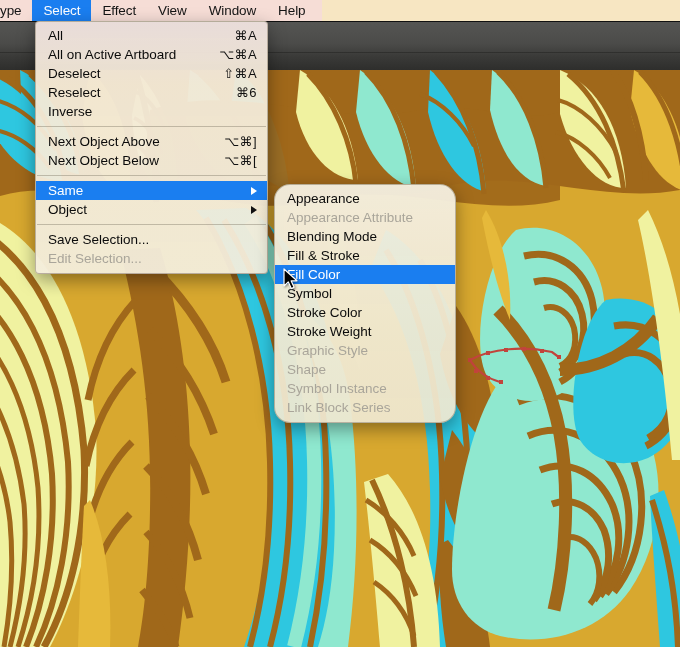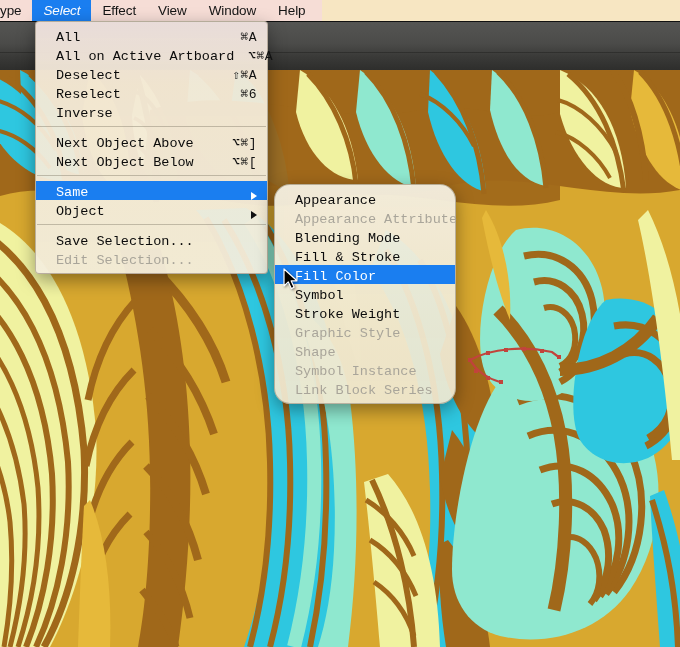--- a/index.html
+++ b/index.html
@@ -45,21 +45,21 @@
     position:relative; display:flex; align-items:stretch; height:21px;
   }
   .mb-item {
     display:flex; align-items:center;
     padding:0 11px;
     color:#141414;
     white-space:nowrap;
     letter-spacing:-0.1px;
   }
   .mb-item.first { padding-left:0px; }
-  .mb-item.active { background:#1a7ef0; color:#ffffff; font-weight:400;font-style:italic; }
+  .mb-item.active { background:#1a7ef0; color:#ffffff; font-weight:400; }
 
   
   .menu-panel {
     position:absolute;
     background:rgba(242,236,221,0.96);
     border:1px solid rgba(140,130,110,0.55);
     border-radius:4px;
     box-shadow:0 6px 18px rgba(0,0,0,0.38);
     z-index:40;
     font-size:13.5px;
@@ -71,26 +71,25 @@
     background:linear-gradient(180deg, rgba(238,225,222,0.97) 0%, rgba(243,233,214,0.96) 25%, rgba(243,237,220,0.95) 100%);
   }
   #same-submenu {
     left:274px; top:184px; width:182px;
     background:linear-gradient(180deg, rgba(243,238,223,0.96) 0%, rgba(240,233,210,0.95) 60%, rgba(238,231,208,0.94) 100%);
     border-radius:16px;
   }
 
   .menu-row {
     position:relative;
-    display:flex; align-items:flex-end;
+    display:flex; align-items:center;
     height:19px;
-    padding:0 10px 0 20px;
+    padding:0 10px 0 12px;
     color:#0b0b0b;
     white-space:nowrap;
-    font-family:Liberation Mono, monospace;
   }
   .menu-row .lbl { flex:0 0 auto; }
   .menu-row .shortcut {
     margin-left:auto;
     color:#111;
     font-size:13px;
     letter-spacing:0.4px;
     padding-left:14px;
   }
   .menu-row.disabled { color:#a9a59a; }
@@ -379,20 +378,23 @@
   <div class="menu-row">
     <span class="lbl">Fill &amp; Stroke</span>
   </div>
   <div class="menu-row highlight">
     <span class="lbl">Fill Color</span>
   </div>
   <div class="menu-row">
     <span class="lbl">Symbol</span>
   </div>
   <div class="menu-row">
+    <span class="lbl">Stroke Color</span>
+  </div>
+  <div class="menu-row">
     <span class="lbl">Stroke Weight</span>
   </div>
   <div class="menu-row disabled">
     <span class="lbl">Graphic Style</span>
   </div>
   <div class="menu-row disabled">
     <span class="lbl">Shape</span>
   </div>
   <div class="menu-row disabled">
     <span class="lbl">Symbol Instance</span>

